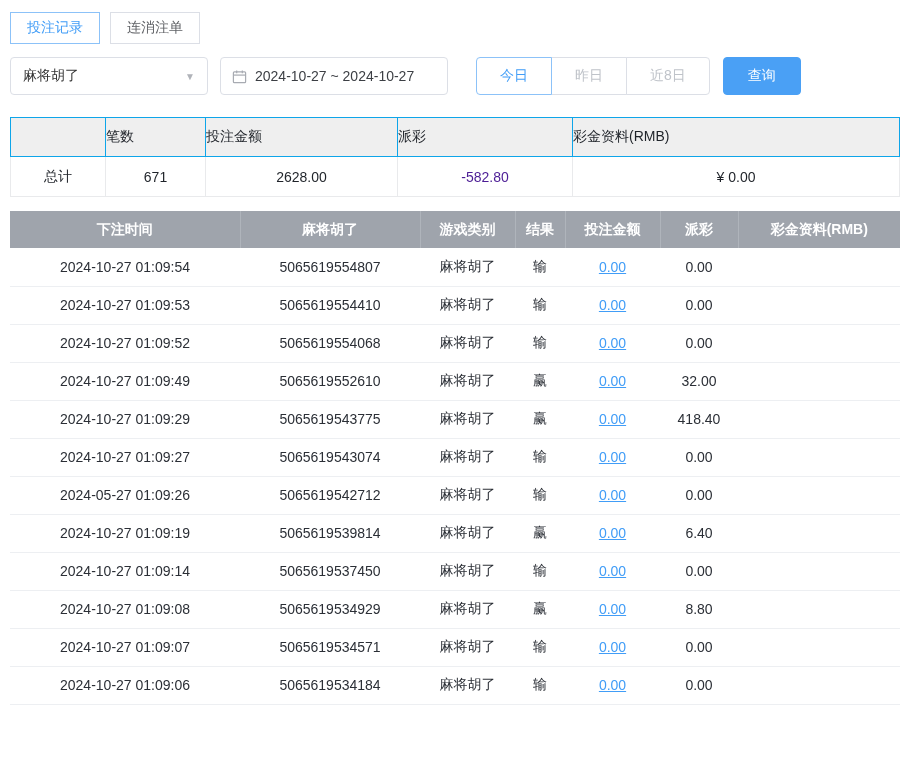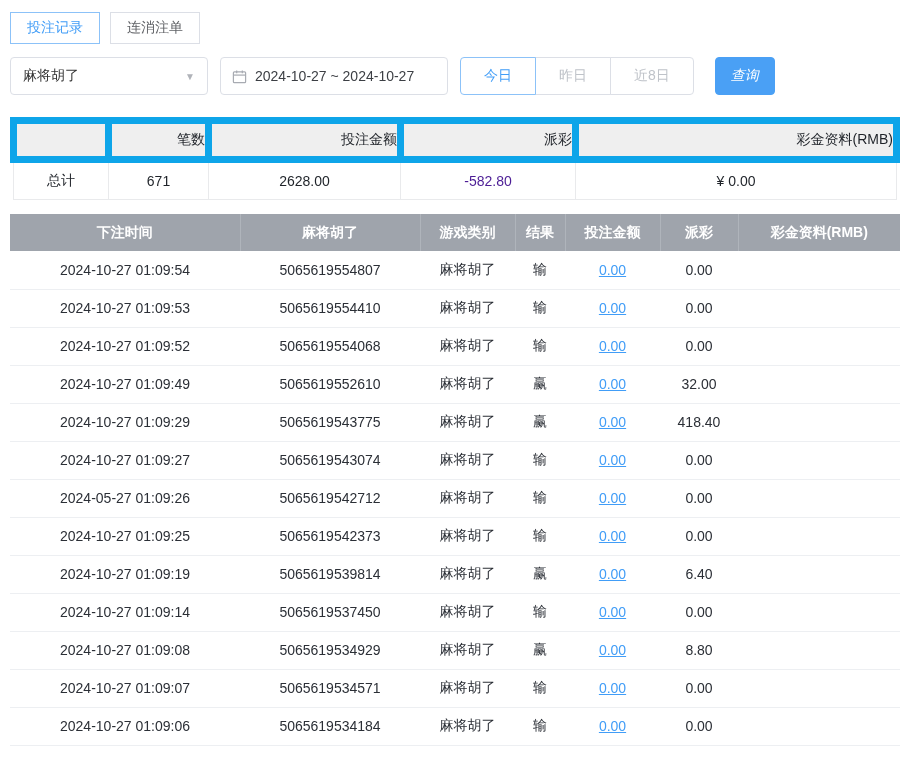--- a/index.html
+++ b/index.html
@@ -20,32 +20,32 @@
     display:flex; align-items:center; justify-content:space-between;
     padding:0 12px; cursor:pointer; background:#fff; }
   .select .caret { color:#b0b3b9; font-size:10px; }
   .date-input { width:228px; height:38px; border:1px solid #dcdfe6; border-radius:4px;
     display:flex; align-items:center; gap:8px; padding:9px 11px; margin-left:12px;
     background:#fff; color:#3c3f44; cursor:pointer; }
   .cal-icon { width:15px; height:15px; display:inline-block; color:#a8abb2; flex:0 0 auto; }
   .btn-group { display:inline-flex; margin-left:12px; }
   .qbtn { height:38px; padding:0 23px; background:#fff; border:1px solid #dcdfe6;
     color:#bfc3c9; font-size:14px; cursor:pointer; margin-left:-1px; font-family:inherit; }
-  .qbtn:first-child { border-radius:4px 0 0 4px; margin-left:0; }
+  .qbtn:first-child { border-radius:4px 0 0 4px; margin-left:16px; }
   .qbtn:last-child { border-radius:0 4px 4px 0; }
   .qbtn.active { color:#419df7; border-color:#8cc2f8; position:relative; z-index:1; }
-  .query-btn { height:38px; padding:0 15px; margin-left:21px; background:#4aa0f5;
+  .query-btn { height:38px; padding:0 24px; margin-left:13px; background:#4aa0f5;
     border:1px solid #4aa0f5; border-radius:4px; color:#fff; font-size:14px;
-    cursor:pointer; font-family:inherit;font-style:italic; }
+    cursor:pointer; font-family:inherit; }
 
   
   table { border-collapse:collapse; width:890px; table-layout:fixed; }
   .summary { margin-top:22px; }
   .summary th { background:#efefef; height:39px; font-weight:400; color:#1f2329;
-    border:7px solid #0ea5e9; text-align:right; font-size:14px; }
+    border:1px solid #0ea5e9; text-align:left; font-size:14px; }
   .summary td { background:#fff; height:40px; border:1px solid #e9eaec;
     text-align:center; color:#1f2329; }
   .summary .neg { color:#4c1d95; }
 
   
   .records { margin-top:14px; }
   .records th { background:#9fa4ac; color:#fff; height:37px; font-weight:700;
     font-size:14px; text-align:center; border-right:1px solid #afb4bb; }
   .records th:last-child { border-right:none; }
   .records td { height:38px; text-align:center; color:#2b2f36;
@@ -191,29 +191,20 @@
         <tr>
           <td>2024-05-27 01:09:26</td>
           <td>5065619542712</td>
           <td>麻将胡了</td>
           <td>输</td>
           <td><a class="amt">0.00</a></td>
           <td>0.00</td>
           <td></td>
         </tr>
         <tr>
-          <td>2024-10-27 01:09:25</td>
-          <td>5065619542373</td>
-          <td>麻将胡了</td>
-          <td>输</td>
-          <td><a class="amt">0.00</a></td>
-          <td>0.00</td>
-          <td></td>
-        </tr>
-        <tr>
           <td>2024-10-27 01:09:19</td>
           <td>5065619539814</td>
           <td>麻将胡了</td>
           <td>赢</td>
           <td><a class="amt">0.00</a></td>
           <td>6.40</td>
           <td></td>
         </tr>
         <tr>
           <td>2024-10-27 01:09:14</td>

